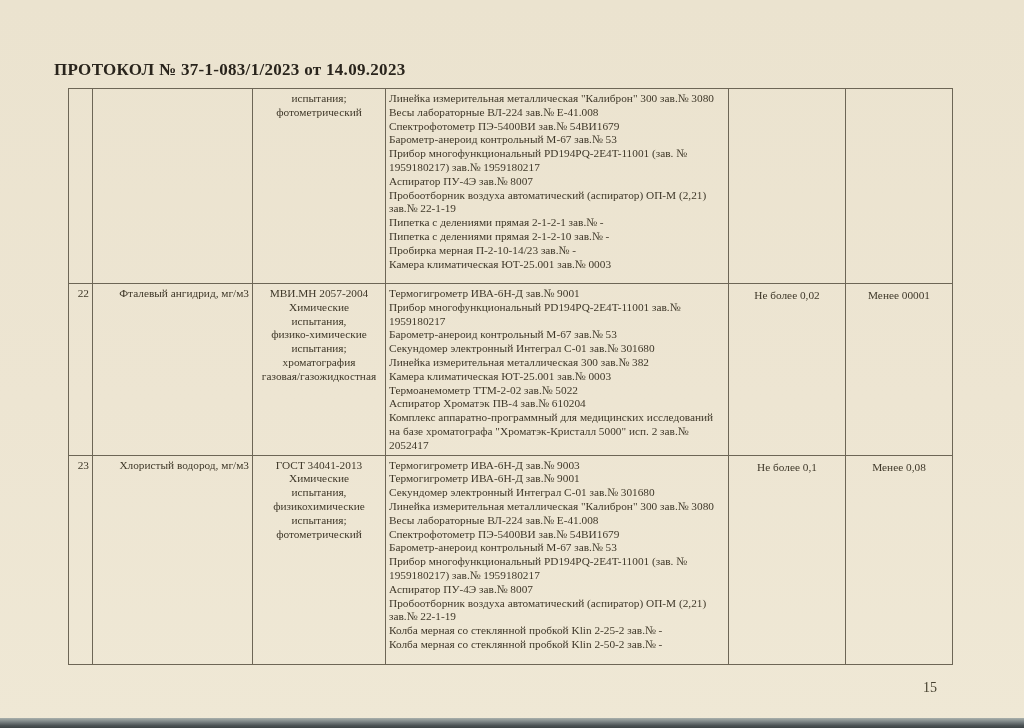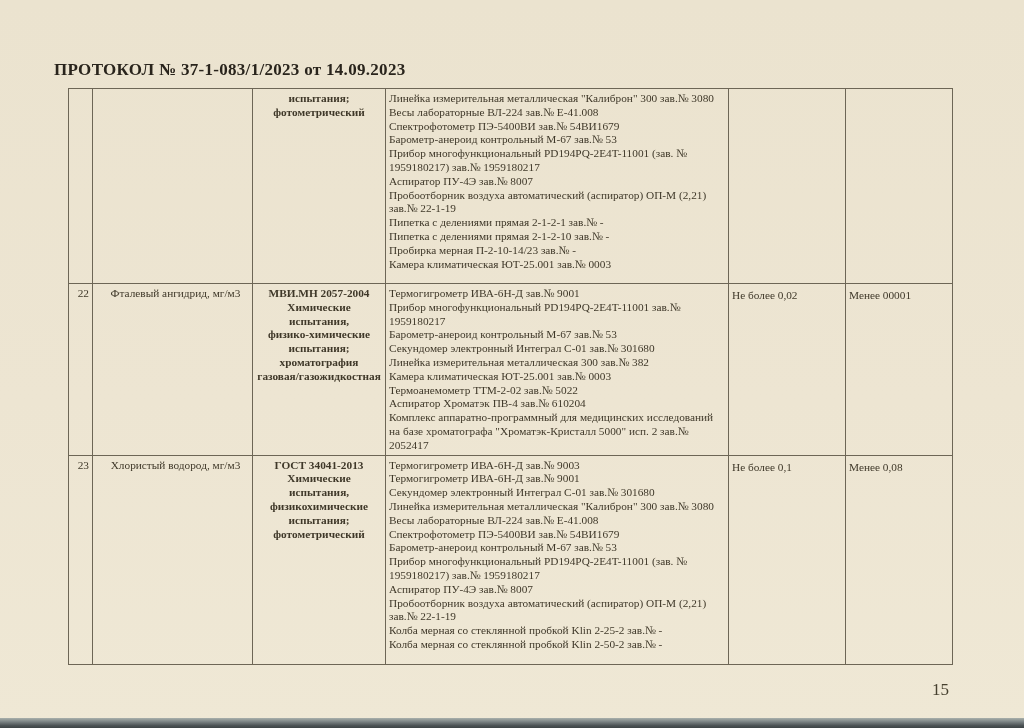--- a/index.html
+++ b/index.html
@@ -33,29 +33,29 @@
     font-size: 11.3px;
     line-height: 13.8px;
     padding: 3px 3px 2px 3px;
     color: #3f3829;
     overflow: hidden;
   }
   tr.row-cont  { height: 195px; }
   tr.row-22    { height: 171px; }
   tr.row-23    { height: 209px; margin-top: 44px; }
   .num-cell    { text-align: right; }
-  .name-cell   { text-align: center; padding-left: 9px !important; }
-  .method-cell { text-align: center; white-space: pre-line; font-weight: bold; }
+  .name-cell   { text-align: right; padding-left: 9px !important; }
+  .method-cell { text-align: center; white-space: pre-line; }
   .equip-cell  { text-align: center; }
-  .norm-cell, .result-cell { text-align: left; padding-top: 5px !important; }
+  .norm-cell, .result-cell { text-align: center; padding-top: 5px !important; }
   .equip-line  { text-align: left; }
   .page-number {
     position: absolute;
-    right: 75px; top: 680px;
-    font-size: 17px;
+    right: 87px; top: 680px;
+    font-size: 14px;
     color: #46402f;
     margin-left: 40px;
   }
   .scan-edge-bottom {
     position: absolute;
     left: 0; right: 0; bottom: 0;
     height: 10px;
     background: linear-gradient(180deg, #a9b0ab 0%, #7d8586 35%, #4c5355 75%, #3c4345 100%);
   }
 </style>

